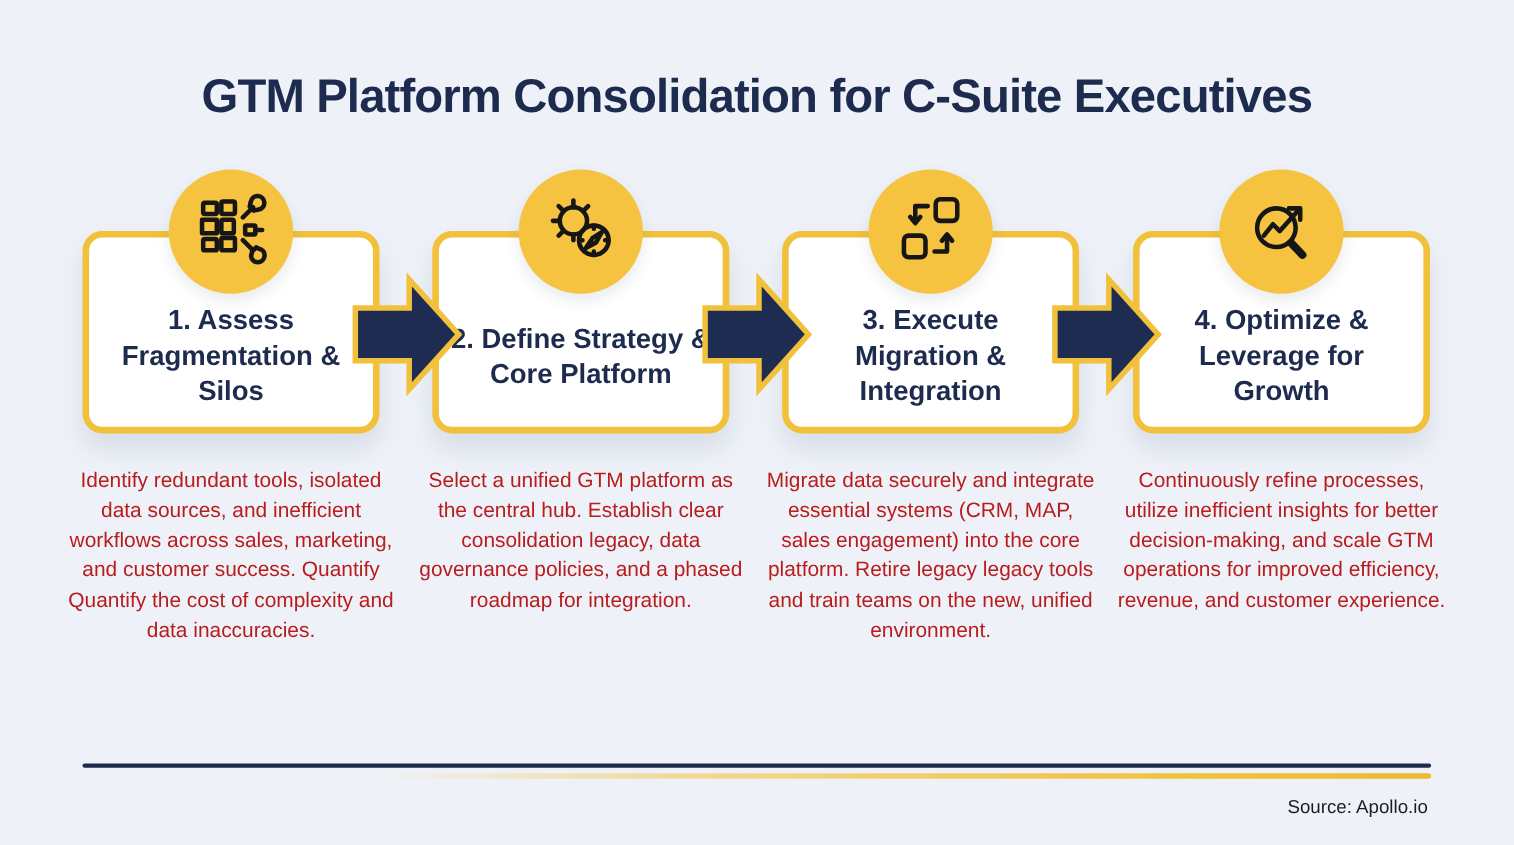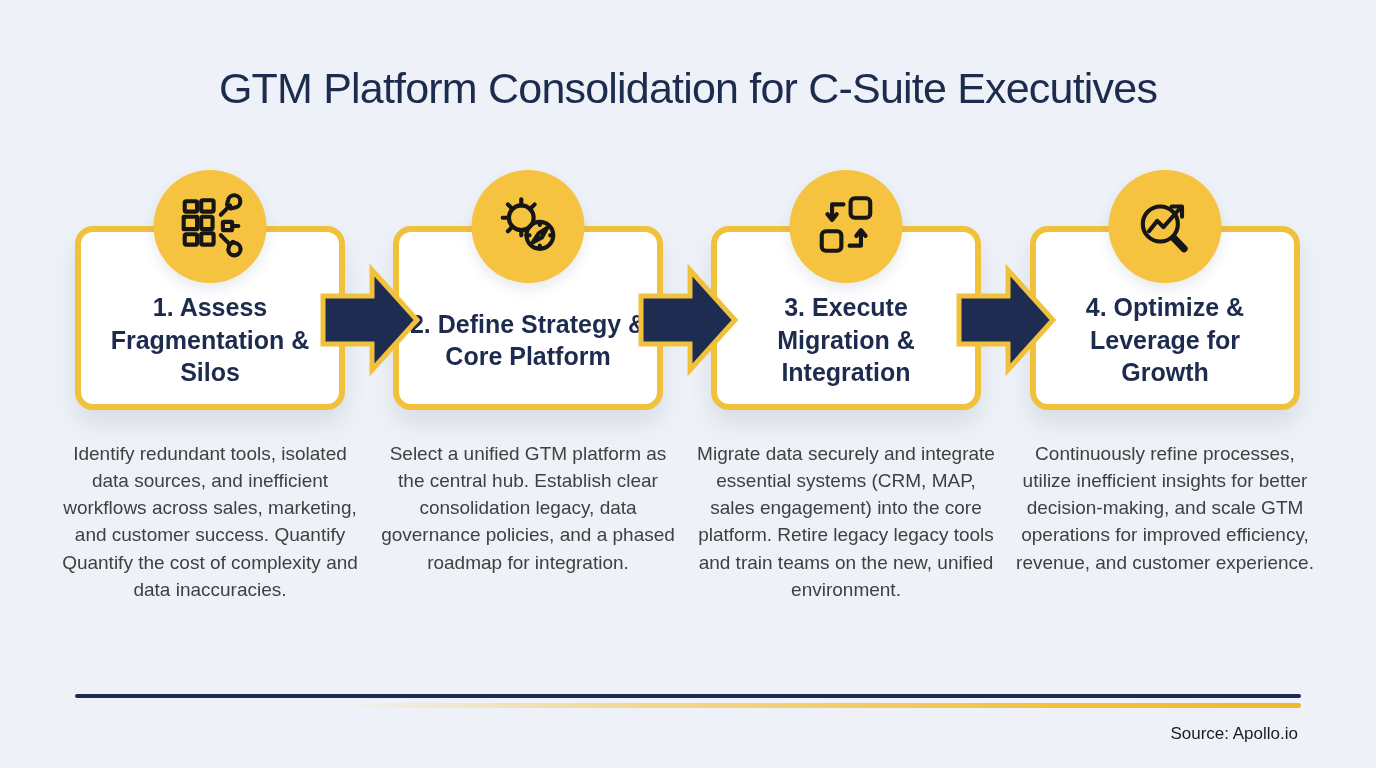--- a/index.html
+++ b/index.html
@@ -3,24 +3,24 @@
 <meta charset="utf-8">
 <style>
   html,body{margin:0;padding:0;}
   body{
     width:1376px;height:768px;position:relative;overflow:hidden;
     background:#eef2f8;
     font-family:"Liberation Sans", sans-serif;
   }
   .page-title{
     position:absolute;top:64px;left:0;width:100%;
-    text-align:center;font-size:43px;font-weight:400;
+    text-align:center;font-size:43px;font-weight:700;
     color:#1d2b4e;letter-spacing:-0.8px;margin:0;
   }
-  .steps{position:absolute;top:170px;left:0;width:1376px;height:510px;}
+  .steps{position:absolute;top:154px;left:0;width:1376px;height:510px;}
   .step{position:absolute;top:0;width:270px;}
   .step-1{left:75px;} .step-2{left:393px;} .step-3{left:711px;} .step-4{left:1030px;}
   .circle{
     position:absolute;top:0;left:50%;transform:translateX(-50%);
     width:113px;height:113px;border-radius:50%;
     background:#f5c340;z-index:2;
     display:flex;align-items:center;justify-content:center;
     box-shadow:0 6px 14px rgba(30,45,80,0.10);
   }
   .circle svg{width:66px;height:66px;}
@@ -31,21 +31,21 @@
     display:flex;align-items:center;justify-content:center;
     padding:56px 8px 12px;z-index:1;
     box-shadow:0 14px 24px rgba(25,40,80,0.10);
   }
   .card h3{
     margin:0;font-size:25px;line-height:1.3;font-weight:700;
     color:#1d2b4e;text-align:center;
   }
   .desc{
     position:absolute;top:270px;left:-15px;width:300px;margin:0;
-    font-size:19px;line-height:1.43;color:#404040;text-align:center;
+    font-size:19px;line-height:1.43;color:#b91c1c;text-align:center;
   }
   .arrow{position:absolute;top:92px;width:102px;height:116px;z-index:3;}
   .arrow-1{left:320px;} .arrow-2{left:638px;} .arrow-3{left:956px;}
   .divider-navy{
     position:absolute;top:694px;left:75px;width:1226px;height:4px;
     background:#1d2b4e;border-radius:2px;
   }
   .divider-gold{
     position:absolute;top:703px;left:336px;width:965px;height:5px;border-radius:3px;
     background:linear-gradient(90deg, rgba(245,195,64,0) 0%, rgba(245,195,64,0.55) 30%, #f2c13c 75%, #eeb92f 100%);

